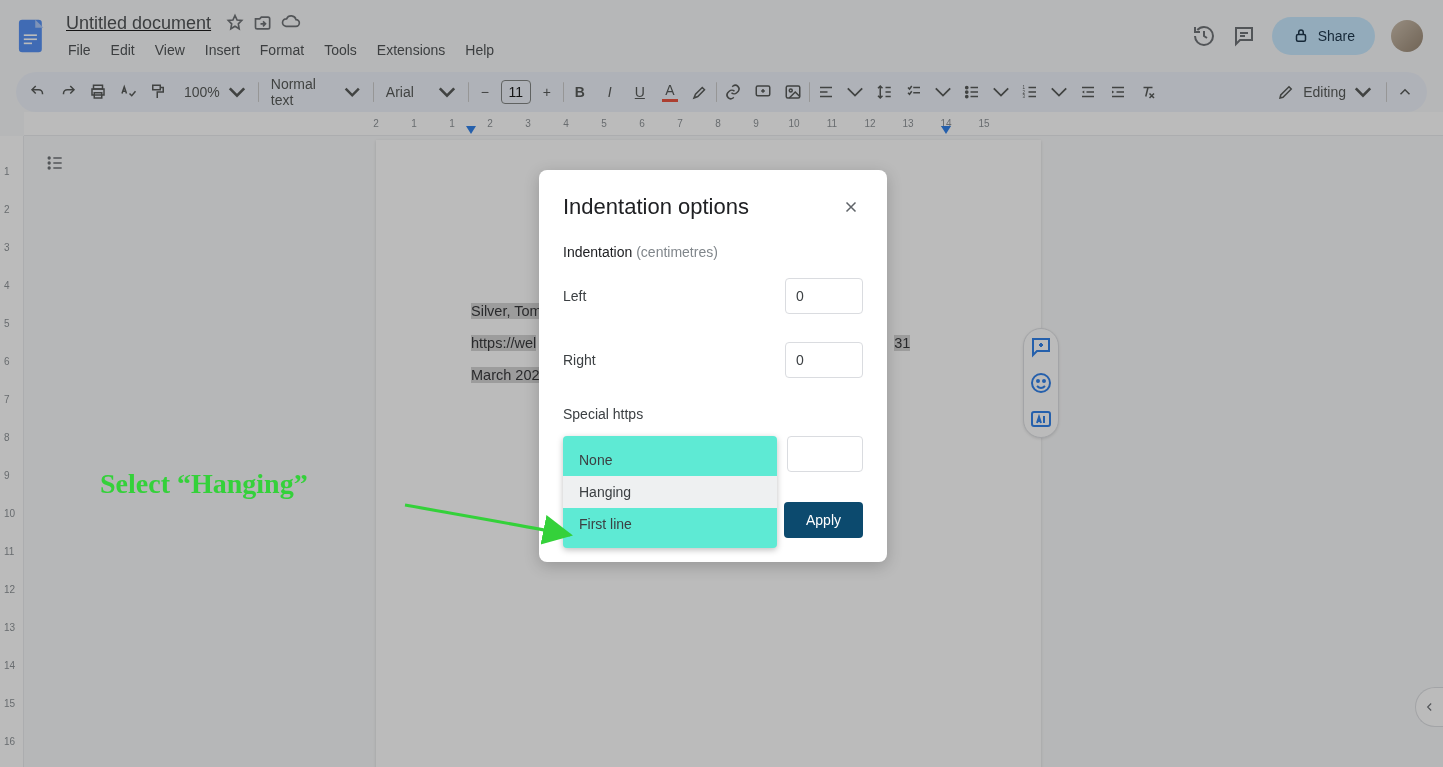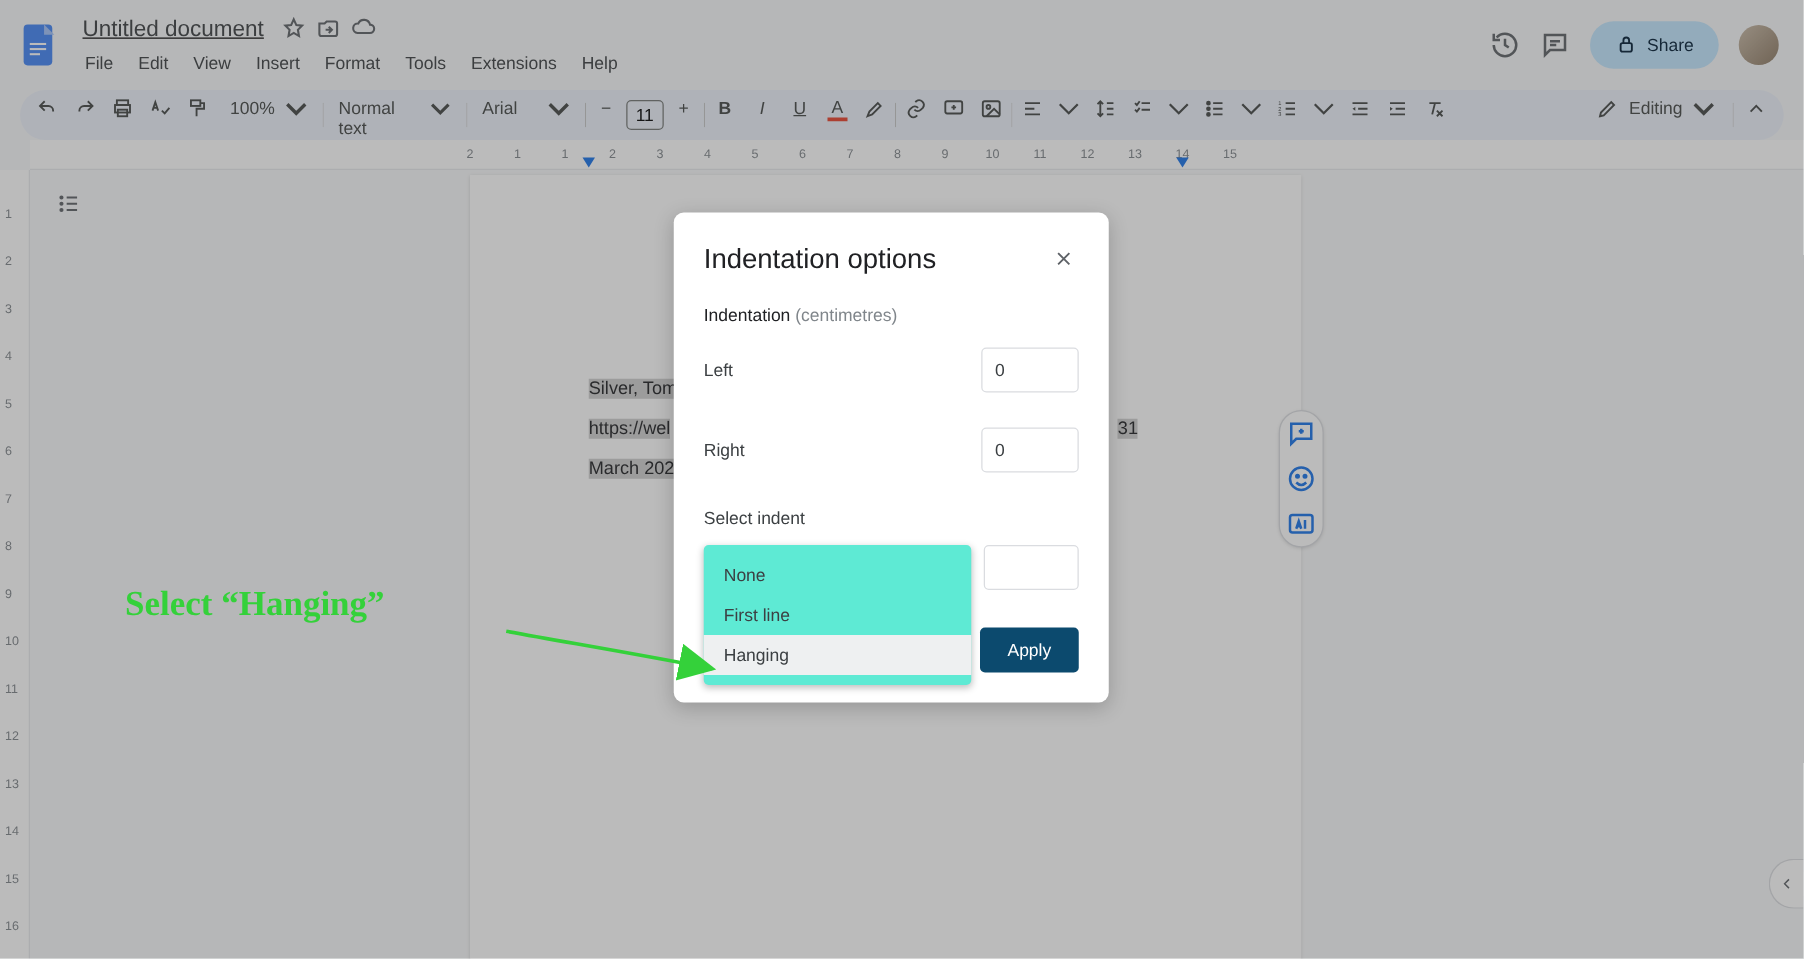--- a/index.html
+++ b/index.html
@@ -15,21 +15,21 @@
 .title-icons { display:flex; gap: 8px; }
 .title-icons .icon { width:20px; height:20px; color:#5f6368; display:flex; align-items:center; justify-content:center; }
 .menubar { display:flex; gap: 4px; margin-top: 2px; }
 .menubar .menu-item { padding: 4px 8px; font-size:14px; color:#3c4043; border-radius:4px; cursor:pointer; }
 .title-right { margin-left:auto; display:flex; align-items:center; gap: 16px; padding-right: 8px; }
 .hdr-icon { width:24px; height:24px; color:#5f6368; display:flex; align-items:center; justify-content:center; }
 .share-btn { display:flex; align-items:center; gap:8px; background:#c2e7ff; color:#001d35; font-weight:500; padding: 10px 20px; border-radius: 36px; font-size:14px; }
 .avatar { width:32px; height:32px; border-radius:50%; background: linear-gradient(135deg,#c8b9a6,#8c7963); }
 
 .toolbar { height:40px; margin: 8px 16px 16px 16px; background:#edf2fa; border-radius: 24px; display:flex; align-items:center; padding: 0 8px; gap:2px; }
-.tool { min-width:28px; height:28px; padding:0 4px; display:flex; justify-content:center; color:#444746; border-radius:4px; font-size:14px; }
+.tool { min-width:28px; height:28px; padding:0 4px; display:flex; align-items:center; justify-content:center; color:#444746; border-radius:4px; font-size:14px; }
 .tool svg { width:18px; height:18px; }
 .tool.wide { padding: 0 10px; gap:8px; }
 .tool.sep { border-left:1px solid #c7c7c7; width:1px; min-width:1px; padding:0; height:20px; }
 .font-size-box { border:1px solid #747775; border-radius:4px; width:30px; height:24px; display:flex; align-items:center; justify-content:center; font-size:14px; }
 .toolbar-right { margin-left:auto; display:flex; align-items:center; gap:4px; }
 .underline-a { display:flex; flex-direction:column; align-items:center; line-height:1; }
 .underline-a .bar { width:16px; height:3px; background:#e8412b; margin-top:2px; }
 
 .workspace { position:absolute; left:0; right:0; top:112px; bottom:0; background:#f8f9fa; }
 .vert-ruler { position:absolute; left:0; top:24px; bottom:0; width:24px; background:#fff; border-right:1px solid #e8eaed; }
@@ -439,28 +439,28 @@
     <span>Indentation</span> <span class="unit">(centimetres)</span>
   </div>
   <div class="row">
     <label>Left</label>
     <input value="0" style="">
   </div>
   <div class="row">
     <label>Right</label>
     <input value="0" style="">
   </div>
-  <div class="special-label">Select indent</div>
+  <div class="special-label">Special https</div>
   <div class="special-row">
     <div style="width:214px;height:36px"></div>
     <div class="special-input"></div>
     <div class="dropdown">
       <div class="opt">None</div>
+      <div class="opt hover">Hanging</div>
       <div class="opt">First line</div>
-      <div class="opt hover">Hanging</div>
     </div>
   </div>
   <div class="btn-row">
     <div class="btn btn-cancel">Cancel</div>
     <div class="btn btn-apply">Apply</div>
   </div>
 </div>
 
 <div class="annotation">Select “Hanging”</div>
 <svg class="arrow-svg" width="190" height="60">

